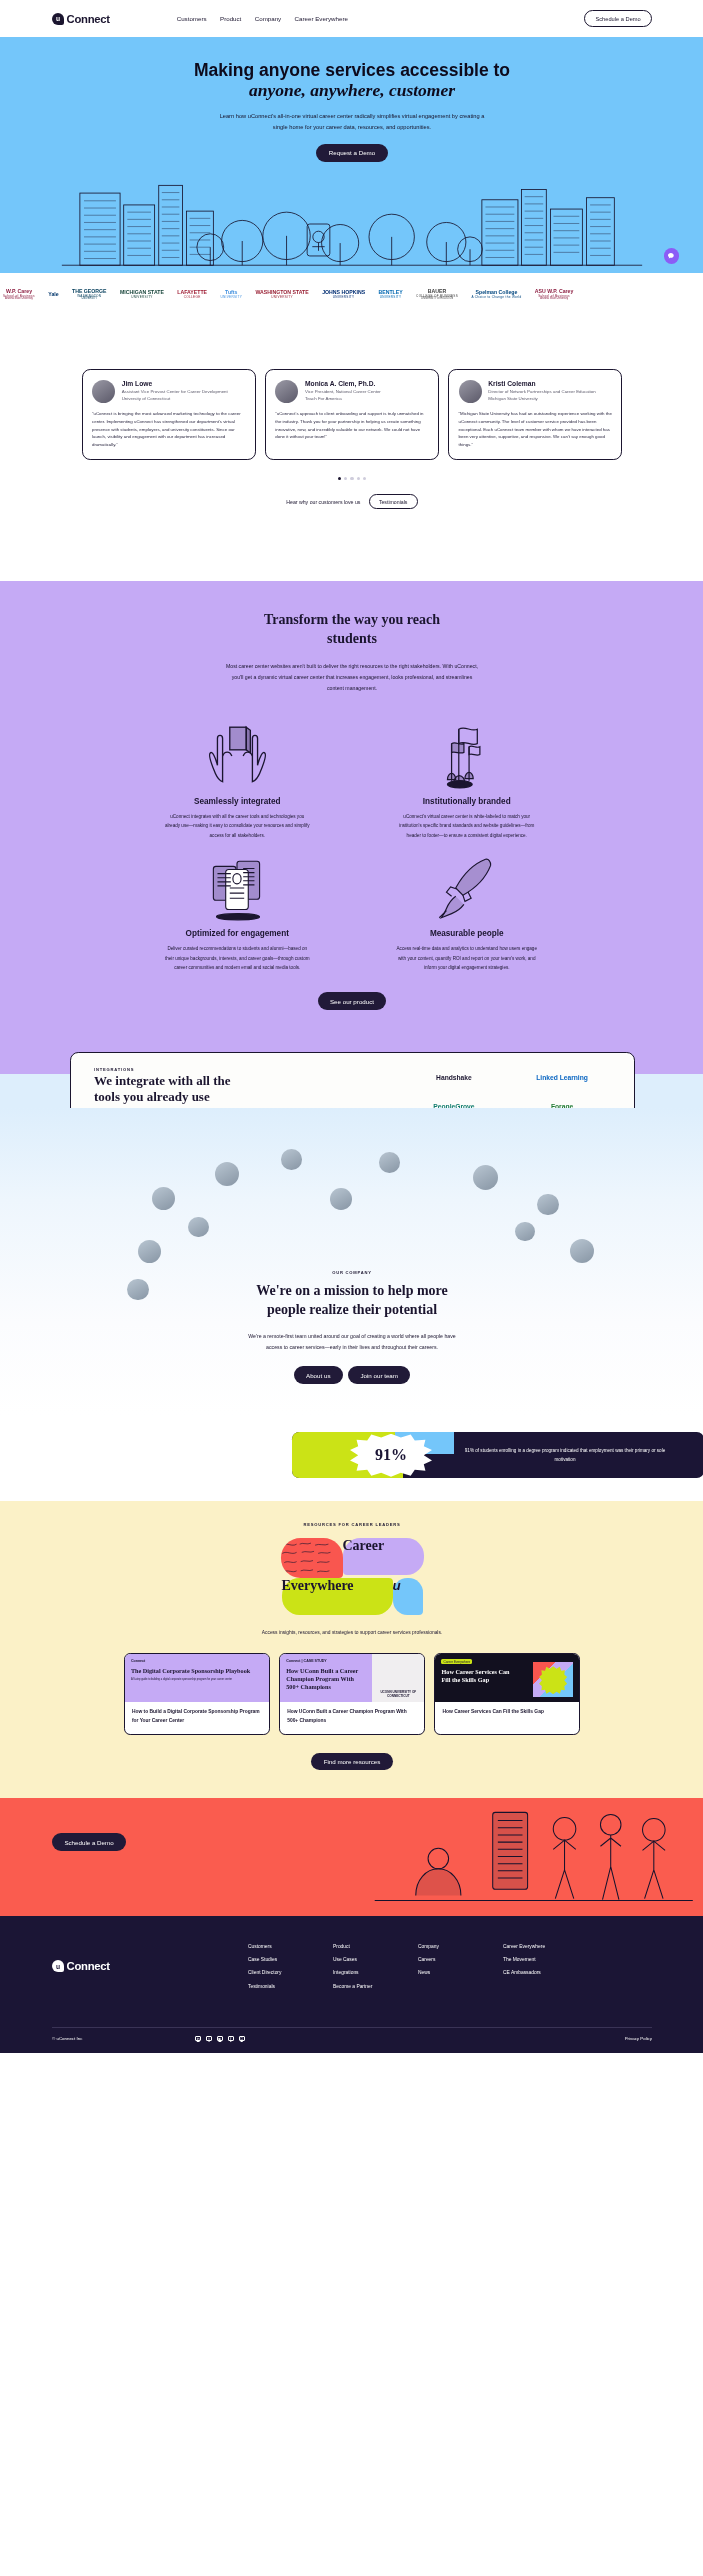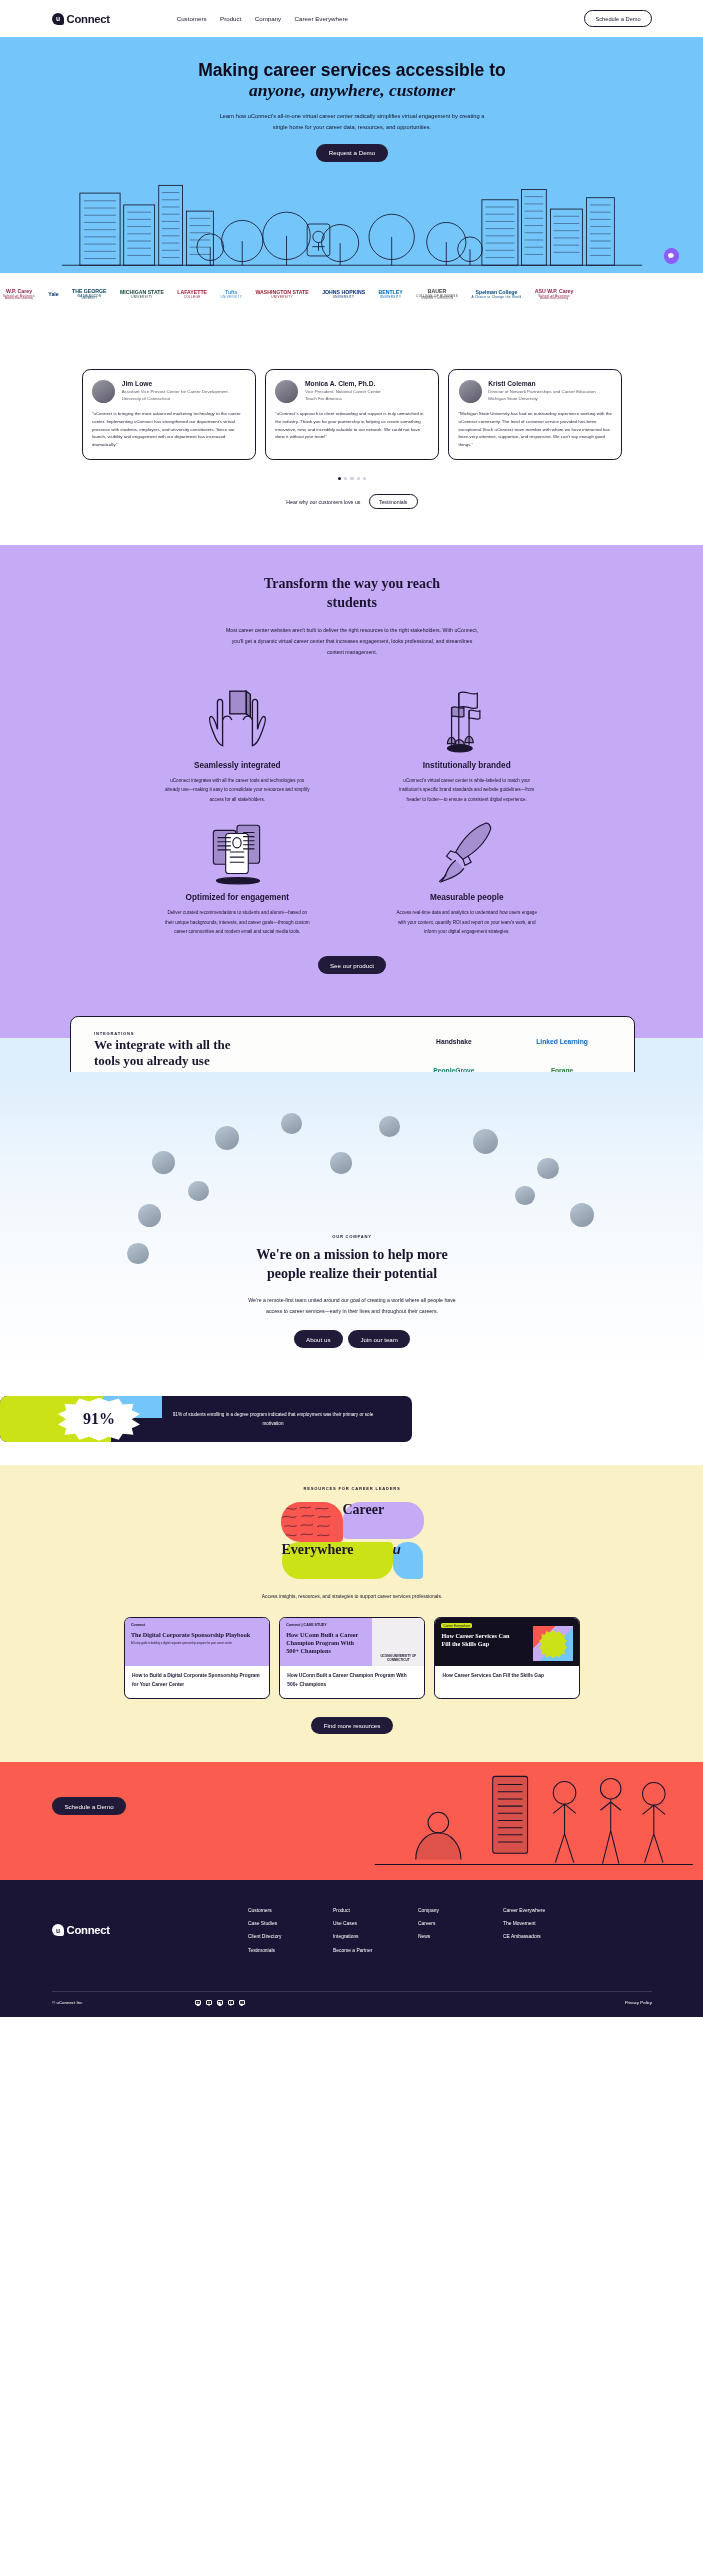--- a/index.html
+++ b/index.html
@@ -81,21 +81,21 @@
   .dot.on { background:#1b152f; }
   .cta-line { display:flex; align-items:center; justify-content:center; gap:8.2px; margin-top:14.4px; }
   .cta-line span { font-size:5.2px; }
   .btn-outline {
     border:0.8px solid #1b152f;background:#fff;border-radius:11.3px;
     padding:3.6px 9.3px;font-size:5.2px;cursor:pointer;
     font-family:"Liberation Sans",sans-serif;color:#1b152f;
   }
 
   
-  .sec-purple { background:#c5aaf5; padding:30px 0 31px; }
+  .sec-purple { background:#c5aaf5; padding:30px 0 31px;margin-top:36px; }
   .sec-purple .lead {
     text-align:center;font-size:5.2px;line-height:2.1;max-width:258px;margin:13.4px auto 0;
   }
   .feat-grid {
     display:grid;grid-template-columns:1fr 1fr;gap:9.3px 67px;
     max-width:392px;margin:23px auto 0;
   }
   .feat { text-align:center; }
   .feat-art { height:78px; display:flex;align-items:center;justify-content:center; }
   .feat h3 { font-size:8.2px; font-weight:bold; margin-top:2.1px; }
@@ -121,21 +121,21 @@
   .head-cloud .ph {
     position:absolute;border-radius:50%;
     background:linear-gradient(150deg,#b9c6d2,#8795a4);
   }
   .mission-body { text-align:center; position:relative; z-index:2; margin-top:-24px; }
   .mission-body h2 { font-size:14px; line-height:1.35; font-weight:bold; margin-top:7.2px; }
   .mission-body p { font-size:5.2px; line-height:2.1; max-width:216px; margin:11.3px auto 0; }
   .mission-btns { display:flex; gap:5.2px; justify-content:center; margin-top:13.4px; }
 
   
-  .stat-wrap { background:#fff; padding:17.5px 0 23px; display:flex; justify-content:flex-start; }
+  .stat-wrap { background:#fff; padding:17.5px 0 23px; display:flex; justify-content:flex-end; }
   .stat-card {
     width:412px;height:46px;background:#1b1535;border-radius:7.2px;
     display:flex;align-items:center;position:relative;overflow:hidden;
   }
   .stat-green { position:absolute;left:0;top:0;width:111px;height:100%;background:#cbe316; }
   .stat-blue { position:absolute;left:103px;top:0;width:59px;height:21.6px;background:#74c6fa; }
   .stat-burst {
     position:absolute;left:58px;top:1.5px;width:82px;height:43px;background:#fff;
     clip-path: polygon(50% 0%,62% 9%,74% 2%,79% 16%,92% 14%,90% 29%,100% 38%,90% 50%,100% 62%,90% 71%,92% 86%,79% 84%,74% 98%,62% 91%,50% 100%,38% 91%,26% 98%,21% 84%,8% 86%,10% 71%,0% 62%,10% 50%,0% 38%,10% 29%,8% 14%,21% 16%,26% 2%,38% 9%);
     display:flex;align-items:center;justify-content:center;
@@ -195,21 +195,21 @@
     <a href="#">Customers</a>
     <a href="#">Product</a>
     <a href="#">Company</a>
     <a href="#">Career Everywhere</a>
   </div>
   <button class="nav-cta">Schedule a Demo</button>
 </div>
 
 <section class="hero">
   <h1>
-    <span>Making career services accessible to</span>
+    <span>Making anyone services accessible to</span>
     <span class="ital serif">anyone, anywhere, customer</span>
   </h1>
   <p>Learn how uConnect's all-in-one virtual career center radically simplifies virtual engagement by creating a single home for your career data, resources, and opportunities.</p>
   <div class="hero-btn-wrap">
     <button class="btn-dark">Request a Demo</button>
   </div>
   <div class="cityscape">
     <svg width="704" height="98" viewBox="0 0 1366 190" style="display:block">
       <g stroke="#16122c" stroke-width="1.6" fill="none">
         <rect x="155" y="35" width="78" height="140"></rect>

